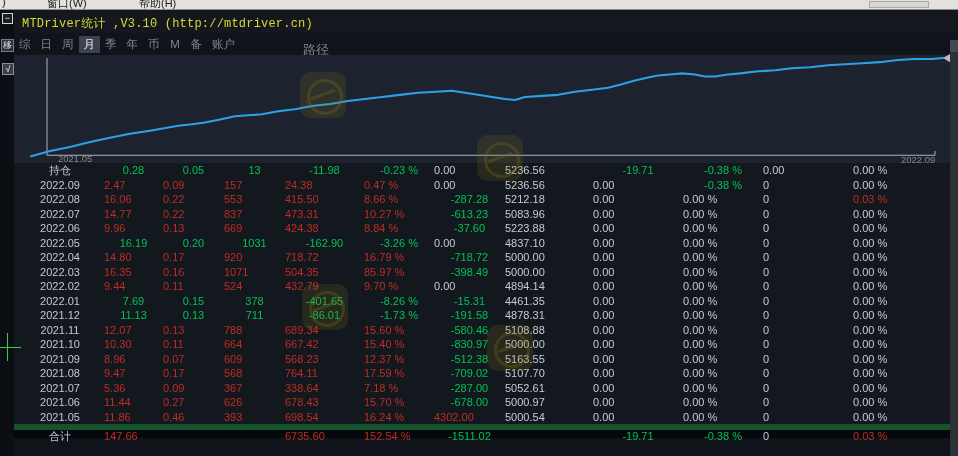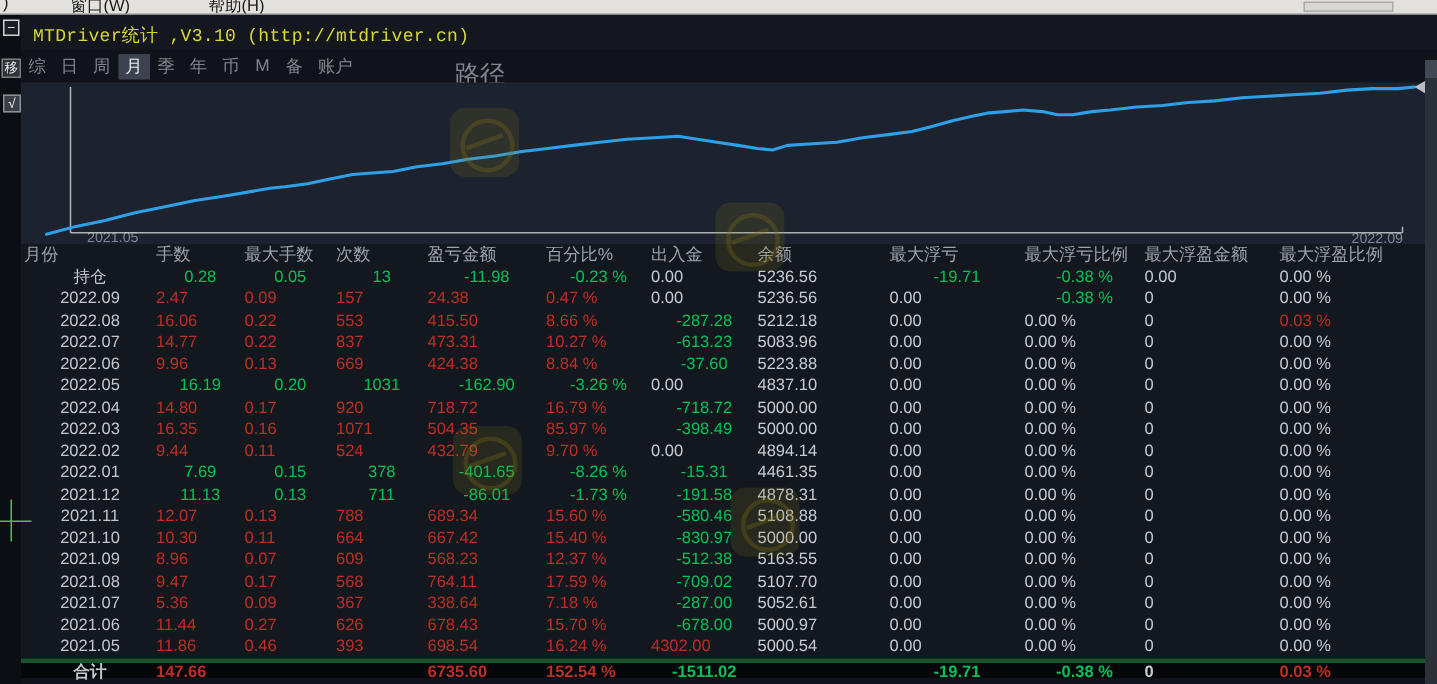--- a/index.html
+++ b/index.html
@@ -42,21 +42,21 @@
   }
   .crosshair-h { position:absolute; left:0; top:337px; width:21px; height:1px; background:#35cf45; z-index:7; }
   .crosshair-v { position:absolute; left:7px; top:323px; width:1px; height:28px; background:#35cf45; z-index:7; }
   
   #titlebar { position:absolute; left:14px; top:0; width:944px; height:23px; background:#14171d;font-family:Liberation Mono, monospace; }
   #titlebar .title { position:absolute; left:8px; top:5px; font-size:12px; color:#d8d832; letter-spacing:.2px; }
   
   #tabbar { position:absolute; left:14px; top:23px; width:944px; height:22px; display:flex; align-items:center; }
   .tab { min-width:21px; padding:1px 5px; text-align:center; font-size:11.5px; color:#80858c; cursor:default; }
   .tab.selected { background:#3d434e; color:#e8ebf0; }
-  .tab-path { margin-left:58px; font-size:17px; color:#80858c; padding:1px 5px;margin-top:11px; }
+  .tab-path { margin-left:58px; font-size:13px; color:#80858c; padding:1px 5px;margin-top:11px; }
   
   #chart-plot { position:absolute; left:14px; top:45px; width:936px; height:108px; background:#1c232e; }
   #chart-svg { position:absolute; left:0; top:0; width:958px; height:456px; z-index:2; pointer-events:none; }
   .x-label { position:absolute; font-size:9.5px; color:#83888f; z-index:2; }
   .x-label-start { left:58px; top:143px; }
   .x-label-end { left:901px; top:144px; }
   
   .watermark { position:absolute; width:46px; height:46px; border-radius:10px;
     background:rgba(150,130,28,0.16); z-index:3; pointer-events:none; }
   .watermark::after { content:""; position:absolute; left:7px; top:7px; width:30px; height:30px;
@@ -73,21 +73,21 @@
     display:grid;
     grid-template-columns:88px 59px 61px 61px 79px 70px 71px 88px 90px 80px 90px 1fr;
     height:14.5px; line-height:14.5px; font-size:11px; padding-left:2px;
     white-space:nowrap;
   }
   #t-header { color:#9aa3ae; font-size:11.5px; }
   .c-label { color:#c2c7cf;text-align:center; }
   .c-w { color:#c6cbd3; }
   .c-g { color:#00c257;text-align:center; }
   .c-r { color:#bf2d24; }
-  .t-row.total { background:#05070b; border-top:3px solid #14532d; height:13.5px; line-height:12.5px;font-weight:bold; }
+  .t-row.total { background:#05070b; border-top:6px solid #14532d; height:13.5px; line-height:12.5px; }
   
   #rightbar { position:absolute; left:950px; top:30px; width:8px; height:416px; background:#2c3138; z-index:6; }
   #rightbar .cap { position:absolute; left:0; top:0; width:8px; height:12px; background:#434952; }
 </style>
 </head>
 <body>
 
 <div id="menubar">
   <span class="frag">)</span>
   <span class="m-item0">窗口(W)</span>
@@ -133,34 +133,20 @@
     <polyline fill="none" stroke="#2da0e8" stroke-width="2" stroke-linejoin="round" stroke-linecap="round" points="31,153 50,148 70,144 90,139 110,135 130,131 150,128 168,125 180,123 190,122 205,120 220,117 235,114 248,113 262,112 278,109 295,107 312,104 330,102 348,99 365,97 382,95 400,93 418,91 436,90 452,89 465,91 478,93 492,95 505,97 515,98 525,95 542,94 558,93 575,90 592,88 608,86 620,83 635,79 648,76 658,74 670,73 682,72 695,73 705,75 715,75 728,73 740,72 758,70 775,69 792,67 810,66 828,64 845,63 862,62 880,61 898,59 915,58 932,58 943,57"></polyline>
     <polygon points="950,53 943,57 950,61" fill="#b9bec5"></polygon>
   </svg>
 
   <div class="watermark wm1"></div>
   <div class="watermark wm2"></div>
   <div class="watermark wm3"></div>
   <div class="watermark wm4"></div>
 
   <div id="table">
-    <div id="t-header">
-        <span>月份</span>
-        <span>手数</span>
-        <span>最大手数</span>
-        <span>次数</span>
-        <span>盈亏金额</span>
-        <span>百分比%</span>
-        <span>出入金</span>
-        <span>余额</span>
-        <span>最大浮亏</span>
-        <span>最大浮亏比例</span>
-        <span>最大浮盈金额</span>
-        <span>最大浮盈比例</span>
-      </div>
     <div id="t-body">
         <div class="t-row">
           <span class="c-label">持仓</span>
           <span class="c-g">0.28</span>
           <span class="c-g">0.05</span>
           <span class="c-g">13</span>
           <span class="c-g">-11.98</span>
           <span class="c-g">-0.23 %</span>
           <span class="c-w">0.00</span>
           <span class="c-w">5236.56</span>

